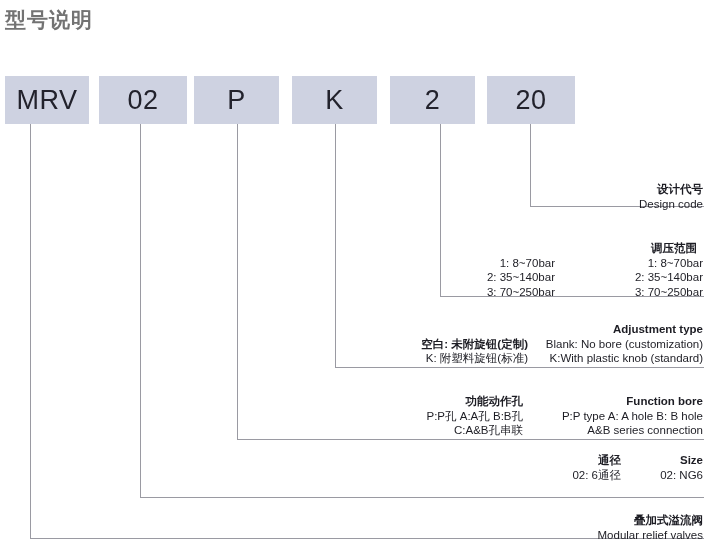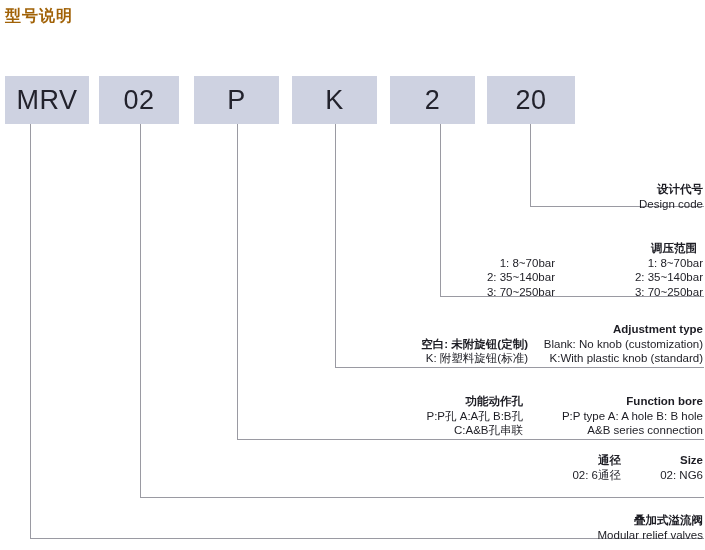--- a/index.html
+++ b/index.html
@@ -6,22 +6,22 @@
   body{
     width:705px;height:550px;
     background:#ffffff;
     font-family:"Liberation Sans","DejaVu Sans",sans-serif;
     color:#1c1c22;
     overflow:hidden;
     position:relative;
   }
   #page-title{
     position:absolute;left:5px;top:6px;
-    font-size:16px;font-weight:bold;letter-spacing:1px;
-    color:#a16207;
+    font-size:21px;font-weight:bold;letter-spacing:1px;
+    color:#737373;
   }
 
   
   #code-row{position:absolute;left:0;top:76px;height:48px;width:705px;}
   .code-box{
     position:absolute;top:0;height:48px;
     background:#ced2e1;
     display:flex;align-items:center;justify-content:center;
     font-size:27px;color:#22222c;
     letter-spacing:.5px;
@@ -46,21 +46,21 @@
   .en{text-align:right;}
   .hdr .cn,.hdr .en{font-weight:bold;}
 </style>
 </head>
 <body>
 
 <div id="page-title">型号说明</div>
 
 <div id="code-row">
   <div class="code-box" style="left:5px;width:84px;">MRV</div>
-  <div class="code-box" style="left:99px;width:80px;">02</div>
+  <div class="code-box" style="left:99px;width:88px;">02</div>
   <div class="code-box" style="left:194px;width:85px;">P</div>
   <div class="code-box" style="left:292px;width:85px;">K</div>
   <div class="code-box" style="left:390px;width:85px;">2</div>
   <div class="code-box" style="left:487px;width:88px;text-align:right;">20</div>
 </div>
 
 <svg id="leaders" viewBox="0 0 705 550" width="705" height="550">
   <g stroke="#9a9aa2" stroke-width="1" fill="none" shape-rendering="crispEdges">
 
     <path d="M530.5 124 L530.5 206.5 L704 206.5"></path>
@@ -104,21 +104,21 @@
     <span class="en" style="width:148px;">3: 70~250bar</span>
   </div>
 </div>
 
 <div class="desc" style="top:322px;">
   <div class="row">
     <span class="en hdr" style="width:175px;">Adjustment type</span>
   </div>
   <div class="row">
     <span class="cn" style="width:190px;font-weight:bold;">空白: 未附旋钮(定制)</span>
-    <span class="en" style="width:175px;">Blank: No knob (customization)</span>
+    <span class="en" style="width:175px;">Blank: No bore (customization)</span>
   </div>
   <div class="row">
     <span class="cn" style="width:190px;">K: 附塑料旋钮(标准)</span>
     <span class="en" style="width:175px;">K:With plastic knob (standard)</span>
   </div>
 </div>
 
 <div class="desc" style="top:394px;">
   <div class="row">
     <span class="cn hdr" style="width:230px;">功能动作孔</span>

